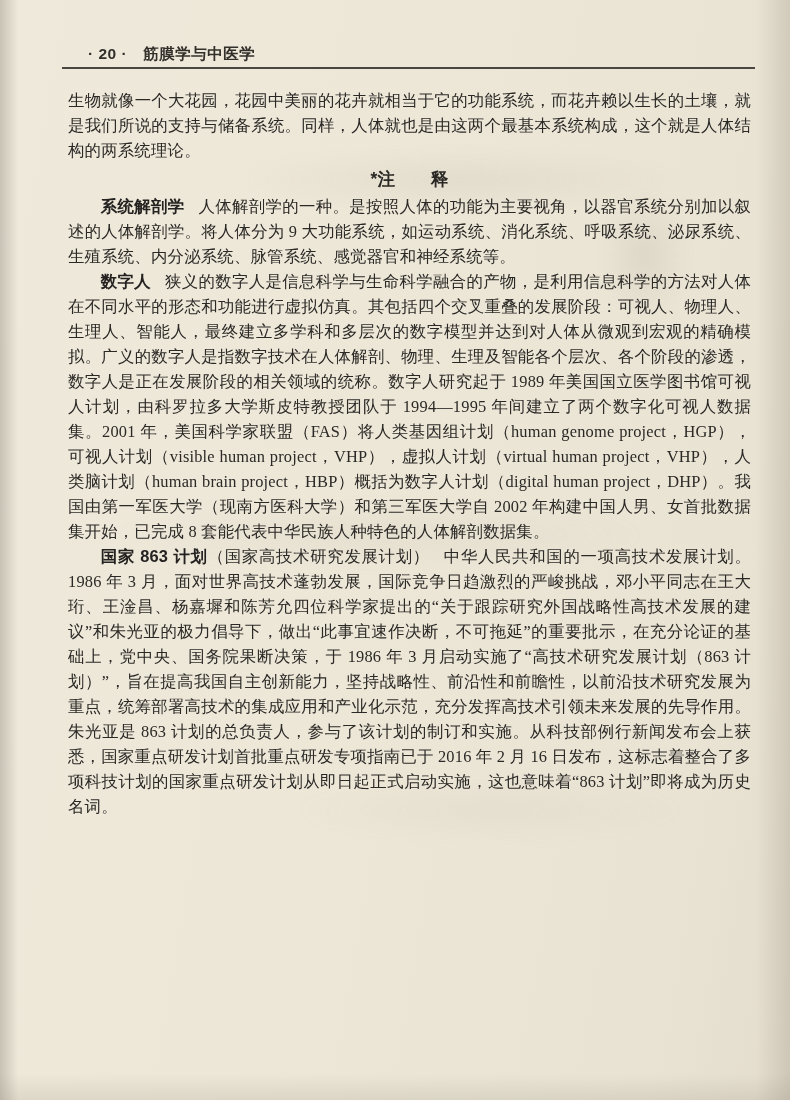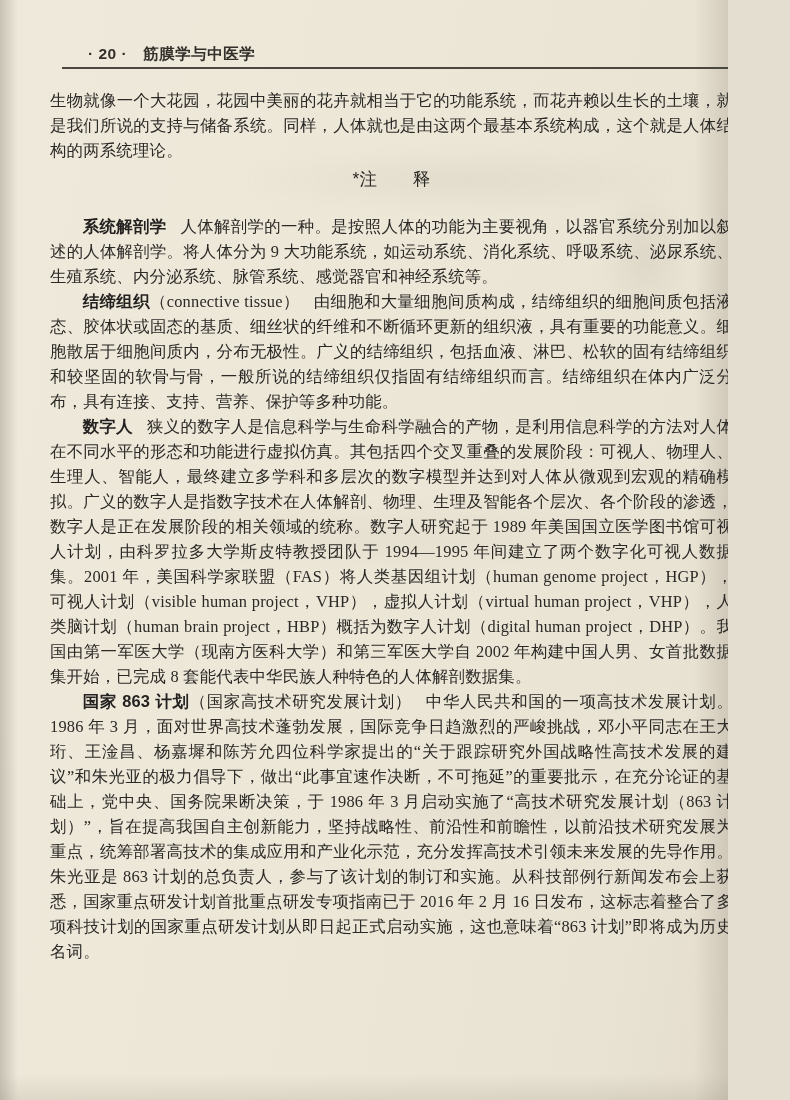--- a/index.html
+++ b/index.html
@@ -4,21 +4,21 @@
 <style>
   html, body { margin: 0; padding: 0; }
   body {
     width: 790px; height: 1100px;
     overflow: hidden;
     font-family: "Liberation Serif", serif;
     background: #e4ded0;
   }
   .page {
     position: relative;
-    width: 728px; height: 1100px;
+    width: 790px; height: 1100px;
     background: linear-gradient(100deg, #efe9db 0%, #ede7d8 45%, #e9e3d4 85%, #e4ddcd 100%);
     color: #2b2926;
     overflow: hidden;
   }
   
   .edge-left {
     position: absolute; left: 0; top: 0; bottom: 0; width: 18px;
     background: linear-gradient(to right, rgba(110,105,95,0.30), rgba(110,105,95,0.0));
     pointer-events: none;
   }
@@ -60,31 +60,31 @@
   }
   .running-head .pageno { margin-right: 16px; }
   .head-rule {
     position: absolute; left: 62px; top: 67px;
     width: 693px; height: 0;
     border: none; border-top: 2px solid #4a4742;
     margin: 0;
   }
 
   main {
-    position: absolute; left: 50px; top: 88px; width: 683px;
+    position: absolute; left: 68px; top: 88px; width: 683px;
     font-size: 16.4px; line-height: 25px;
     text-align: justify;
     letter-spacing: 0.2px;
   }
   main p { margin: 0; }
   p.intro { text-indent: 0; }
   h2.notes-heading {
-    margin: 4px 0 22px 0;
+    margin: 4px 0 2px 0;
     font-family: "Liberation Sans", sans-serif;
-    font-size: 17.5px; font-weight: 400;
+    font-size: 17.5px; font-weight: 700;
     text-align: center; color: #2a2824;
     line-height: 25px;
   }
   p.entry { text-indent: 2em; }
   .term {
     font-family: "Liberation Sans", sans-serif;
     font-weight: 700; color: #242220; margin-top: 44px;
   }
   .qual { font-weight: 400; }
   .body-text { padding-left: 0.85em; }
@@ -109,21 +109,20 @@
 
   <main>
 
     <p class="intro">生物就像一个大花园，花园中美丽的花卉就相当于它的功能系统，而花卉赖以生长的土壤，就是我们所说的支持与储备系统。同样，人体就也是由这两个最基本系统构成，这个就是人体结构的两系统理论。</p>
 
     <h2 class="notes-heading">*注　　释</h2>
 
     <p class="entry"><span class="term">系统解剖学</span><span class="qual"></span><span class="body-text">人体解剖学的一种。是按照人体的功能为主要视角，以器官系统分别加以叙述的人体解剖学。将人体分为 9 大功能系统，如运动系统、消化系统、呼吸系统、泌尿系统、生殖系统、内分泌系统、脉管系统、感觉器官和神经系统等。</span></p>
 
 
-    <p class="entry"><span class="term">结缔组织</span><span class="qual">（connective tissue）</span><span class="body-text">由细胞和大量细胞间质构成，结缔组织的细胞间质包括液态、胶体状或固态的基质、细丝状的纤维和不断循环更新的组织液，具有重要的功能意义。细胞散居于细胞间质内，分布无极性。广义的结缔组织，包括血液、淋巴、松软的固有结缔组织和较坚固的软骨与骨，一般所说的结缔组织仅指固有结缔组织而言。结缔组织在体内广泛分布，具有连接、支持、营养、保护等多种功能。</span></p>
 
 
     <p class="entry"><span class="term">数字人</span><span class="qual"></span><span class="body-text">狭义的数字人是信息科学与生命科学融合的产物，是利用信息科学的方法对人体在不同水平的形态和功能进行虚拟仿真。其包括四个交叉重叠的发展阶段：可视人、物理人、生理人、智能人，最终建立多学科和多层次的数字模型并达到对人体从微观到宏观的精确模拟。广义的数字人是指数字技术在人体解剖、物理、生理及智能各个层次、各个阶段的渗透，数字人是正在发展阶段的相关领域的统称。数字人研究起于 1989 年美国国立医学图书馆可视人计划，由科罗拉多大学斯皮特教授团队于 1994—1995 年间建立了两个数字化可视人数据集。2001 年，美国科学家联盟（FAS）将人类基因组计划（human genome project，HGP），可视人计划（visible human project，VHP），虚拟人计划（virtual human project，VHP），人类脑计划（human brain project，HBP）概括为数字人计划（digital human project，DHP）。我国由第一军医大学（现南方医科大学）和第三军医大学自 2002 年构建中国人男、女首批数据集开始，已完成 8 套能代表中华民族人种特色的人体解剖数据集。</span></p>
 
     <p class="entry"><span class="term">国家 863 计划</span><span class="qual">（国家高技术研究发展计划）</span><span class="body-text">中华人民共和国的一项高技术发展计划。1986 年 3 月，面对世界高技术蓬勃发展，国际竞争日趋激烈的严峻挑战，邓小平同志在王大珩、王淦昌、杨嘉墀和陈芳允四位科学家提出的“关于跟踪研究外国战略性高技术发展的建议”和朱光亚的极力倡导下，做出“此事宜速作决断，不可拖延”的重要批示，在充分论证的基础上，党中央、国务院果断决策，于 1986 年 3 月启动实施了“高技术研究发展计划（863 计划）”，旨在提高我国自主创新能力，坚持战略性、前沿性和前瞻性，以前沿技术研究发展为重点，统筹部署高技术的集成应用和产业化示范，充分发挥高技术引领未来发展的先导作用。朱光亚是 863 计划的总负责人，参与了该计划的制订和实施。从科技部例行新闻发布会上获悉，国家重点研发计划首批重点研发专项指南已于 2016 年 2 月 16 日发布，这标志着整合了多项科技计划的国家重点研发计划从即日起正式启动实施，这也意味着“863 计划”即将成为历史名词。</span></p>
 
   </main>
 </div>
 
 </body></html>

